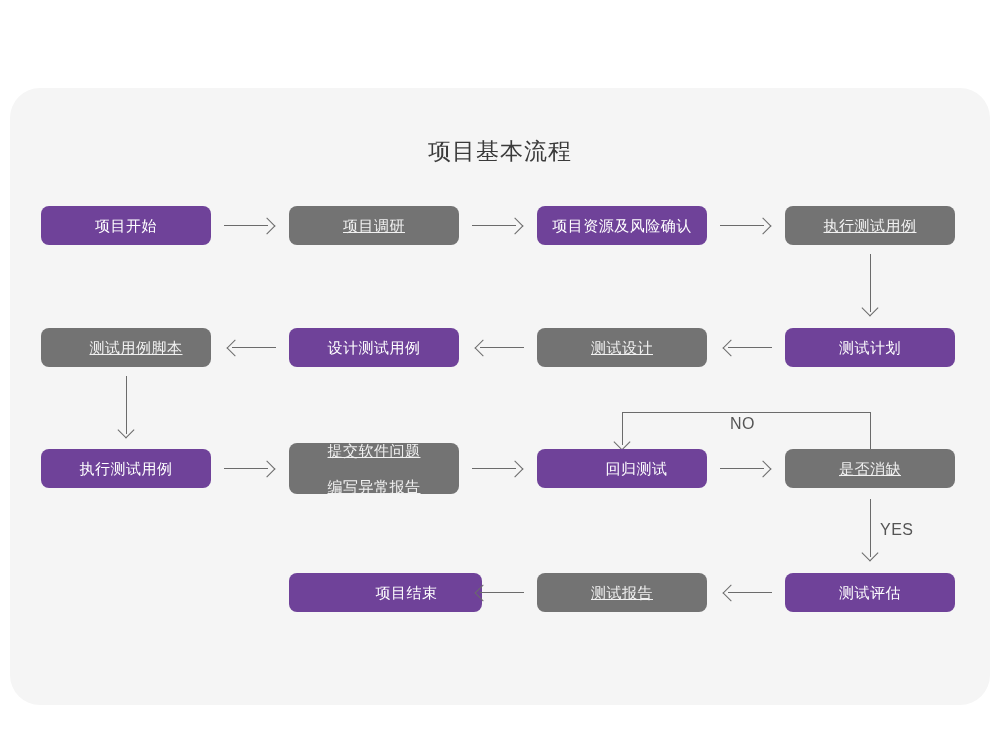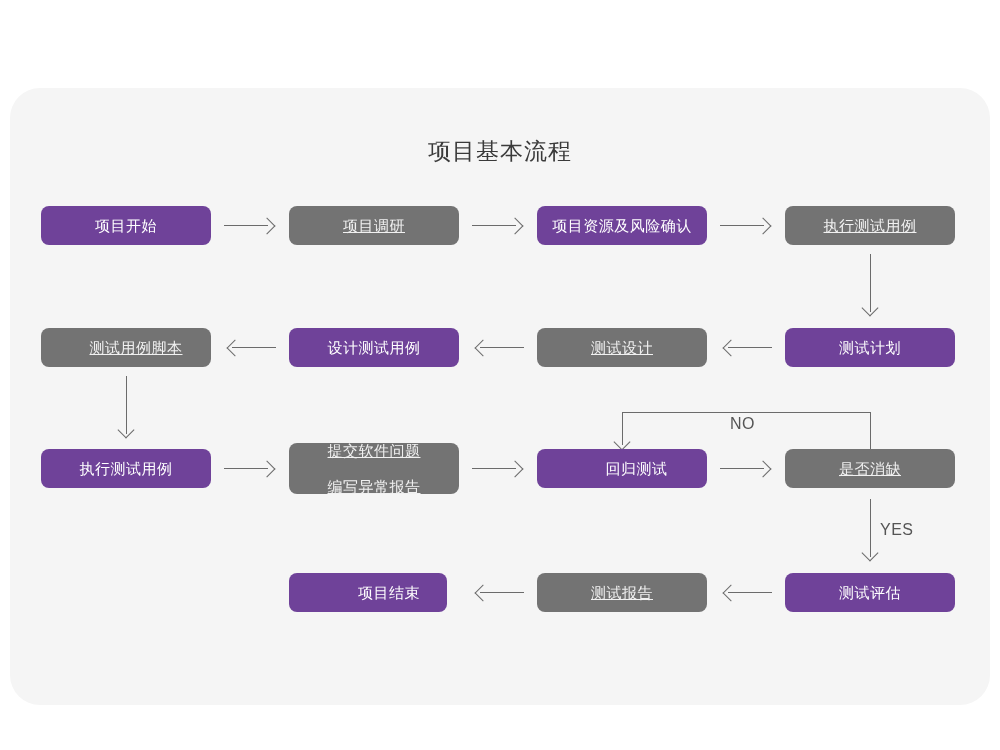--- a/index.html
+++ b/index.html
@@ -166,21 +166,21 @@
 
   <div class="hline" style="left:720px; top:468px; width:44px;"></div>
   <div class="arrow-head right" style="left:757px; top:463px;"></div>
 
   <div class="node gray" style="left:785px; top:449px; width:170px; height:39px;">是否消缺</div>
 
   <div class="vline" style="left:870px; top:499px; height:58px;"></div>
   <div class="arrow-head down" style="left:864px; top:547px;"></div>
   <div class="edge-label" style="left:880px; top:521px;">YES</div>
 
-  <div class="node purple" style="left:289px; top:573px; width:158px; height:39px;padding-left:48px;">项目结束</div>
+  <div class="node purple" style="left:289px; top:573px; width:193px; height:39px;padding-left:48px;">项目结束</div>
 
   <div class="hline" style="left:480px; top:592px; width:44px;"></div>
   <div class="arrow-head left" style="left:477px; top:587px;"></div>
 
   <div class="node gray" style="left:537px; top:573px; width:170px; height:39px;">测试报告</div>
 
   <div class="hline" style="left:728px; top:592px; width:44px;"></div>
   <div class="arrow-head left" style="left:725px; top:587px;"></div>
 
   <div class="node purple" style="left:785px; top:573px; width:170px; height:39px;">测试评估</div>

